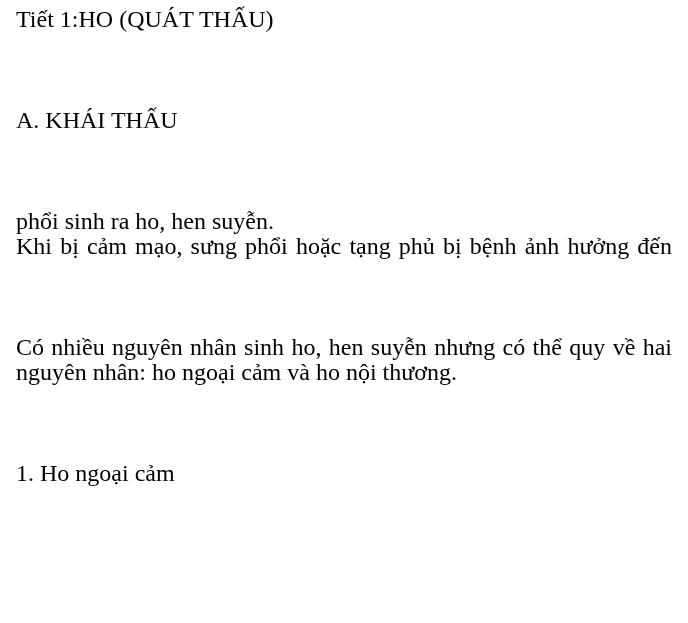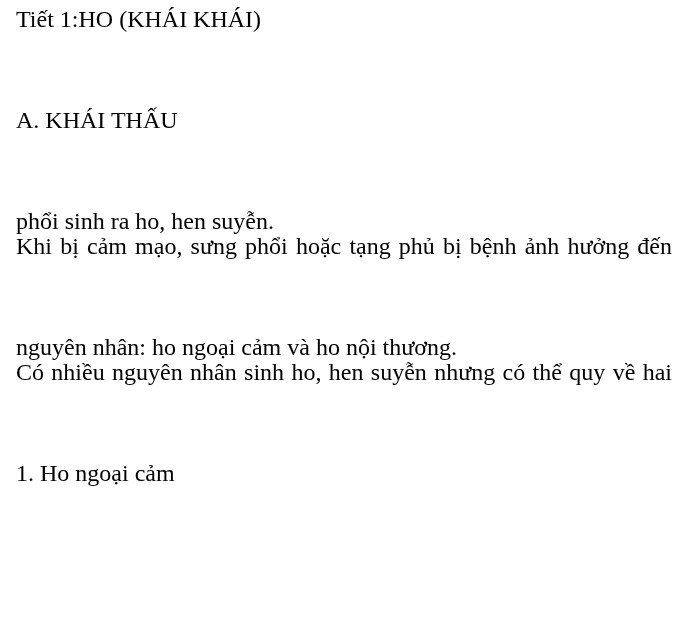--- a/index.html
+++ b/index.html
@@ -35,35 +35,35 @@
     text-align: justify;
     text-align-last: justify;
   }
 </style>
 </head>
 <body>
 
 <main class="page">
 
   <div class="block">
-    <div class="line">Tiết 1:HO (KHÁI KHÁI)</div>
+    <div class="line">Tiết 1:HO (QUÁT THẤU)</div>
   </div>
 
   <div class="block">
     <div class="line">A. KHÁI THẤU</div>
   </div>
 
   <div class="block">
     <div class="line">phổi sinh ra ho, hen suyễn.</div>
     <div class="line just">Khi bị cảm mạo, sưng phổi hoặc tạng phủ bị bệnh ảnh hưởng đến</div>
   </div>
 
   <div class="block">
+    <div class="line just">Có nhiều nguyên nhân sinh ho, hen suyễn nhưng có thể quy về hai</div>
     <div class="line">nguyên nhân: ho ngoại cảm và ho nội thương.</div>
-    <div class="line just">Có nhiều nguyên nhân sinh ho, hen suyễn nhưng có thể quy về hai</div>
   </div>
 
   <div class="block">
     <div class="line">1. Ho ngoại cảm</div>
   </div>
 
 
 </main>
 
 </body></html>

